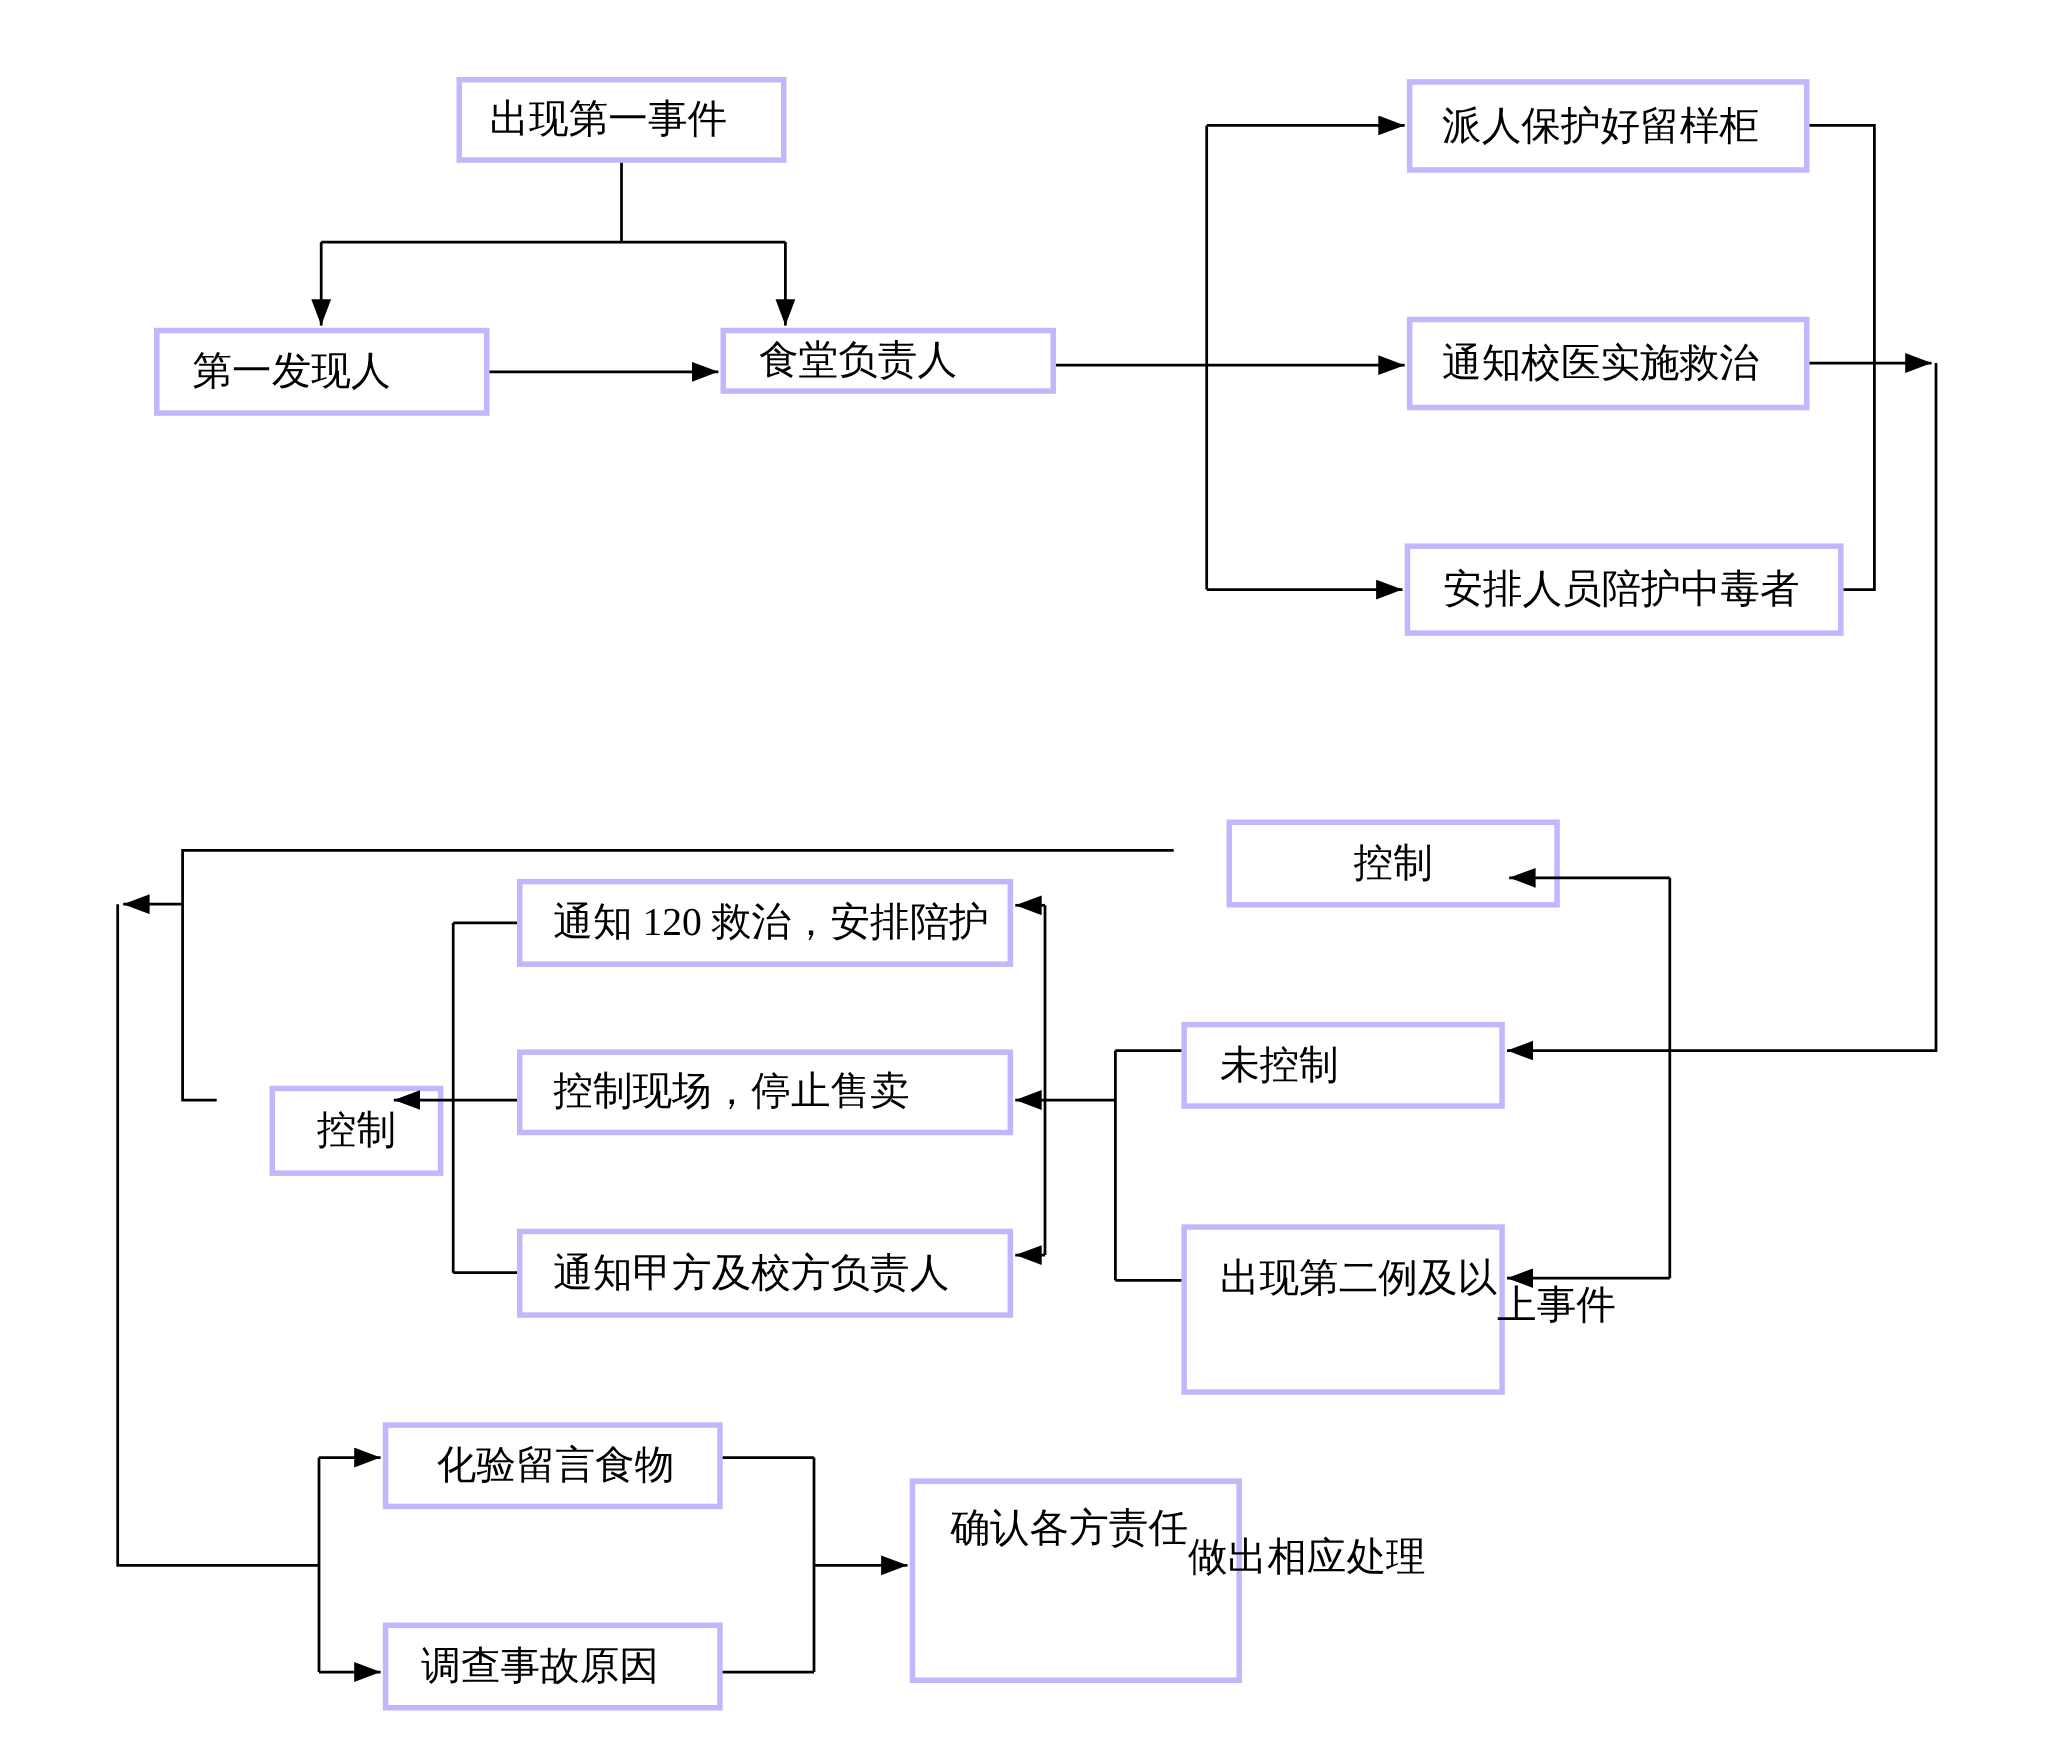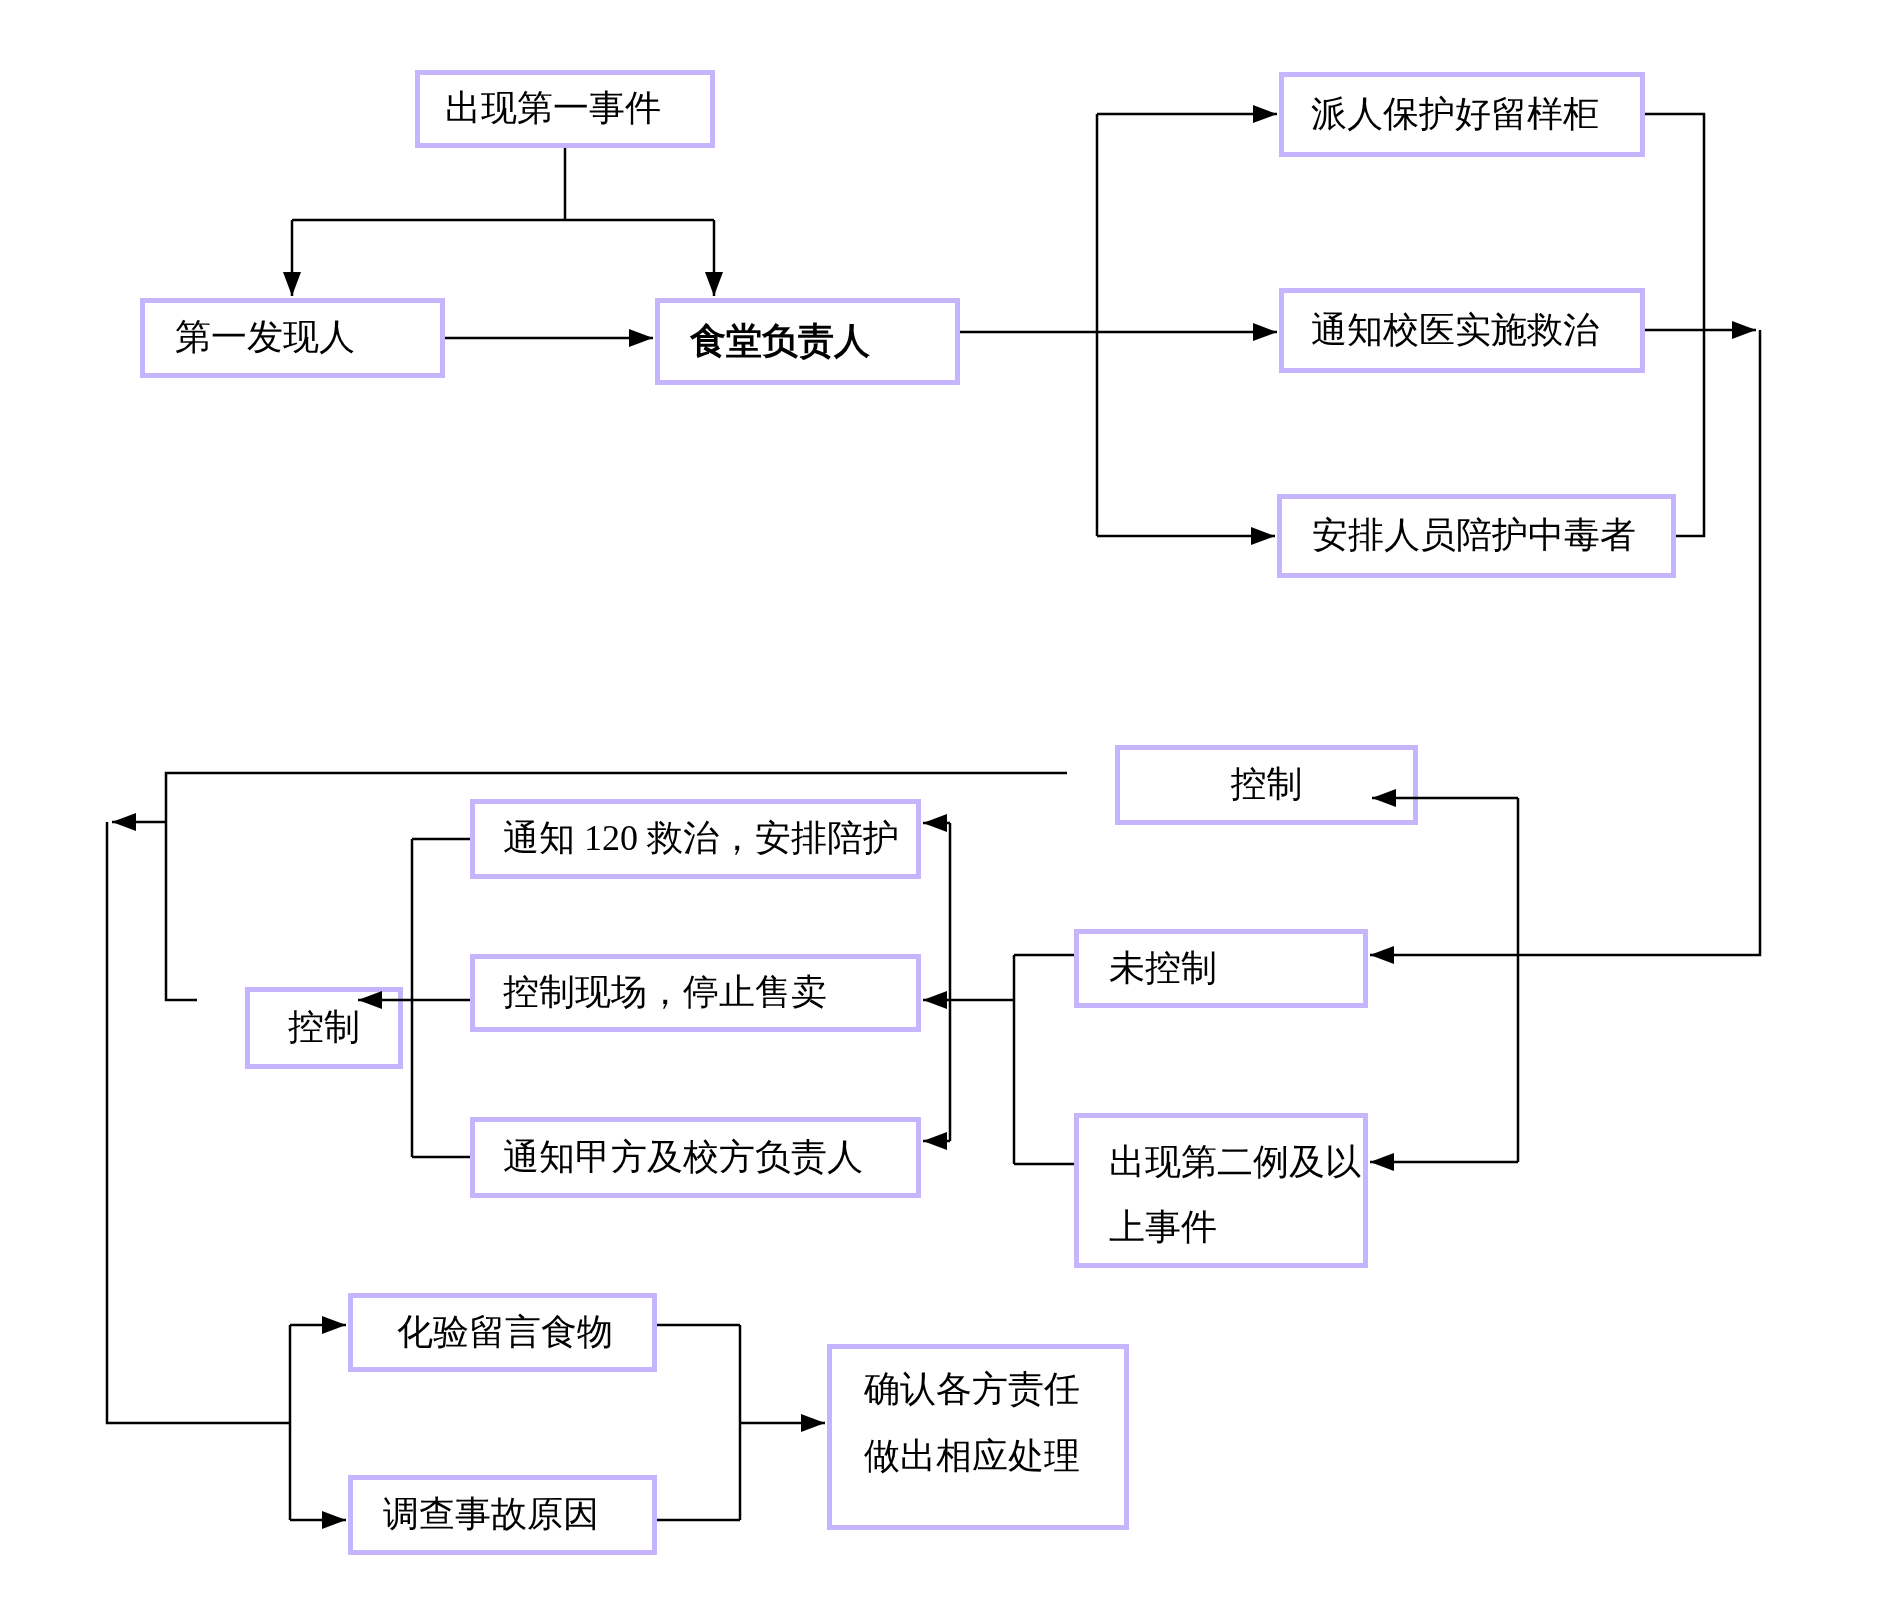--- a/index.html
+++ b/index.html
@@ -23,21 +23,21 @@
     color: #000000;
     font-size: 36px;
     line-height: 1.15;
     display: flex;
     align-items: center;
     z-index: 1;
     white-space: nowrap;
   }
   .node.center { justify-content: center; margin-left: 48px; }
   .node.multiline {
-    flex-direction: column;
+    flex-direction: row;
     align-items: flex-start;
     justify-content: flex-start;
   }
   .node.multiline .line { display: block; }
   svg.wires {
     position: absolute;
     left: 0;
     top: 0;
     z-index: 2;
     pointer-events: none;
@@ -54,21 +54,21 @@
 <div class="stage">
 
   <div class="node" style="left:415px; top:70px; width:300px; height:78px; padding-left:25px;">
     <span>出现第一事件</span>
   </div>
 
   <div class="node" style="left:140px; top:298px; width:305px; height:80px; padding-left:30px;">
     <span>第一发现人</span>
   </div>
 
-  <div class="node" style="left:655px; top:298px; width:305px; height:87px; padding-left:30px;font-weight:bold;">
+  <div class="node" style="left:655px; top:298px; width:305px; height:60px; padding-left:30px;">
     <span>食堂负责人</span>
   </div>
 
   <div class="node" style="left:1279px; top:288px; width:366px; height:85px; padding-left:27px;">
     <span>通知校医实施救治</span>
   </div>
 
   <div class="node" style="left:1279px; top:72px; width:366px; height:85px; padding-left:27px;">
     <span>派人保护好留样柜</span>
   </div>

